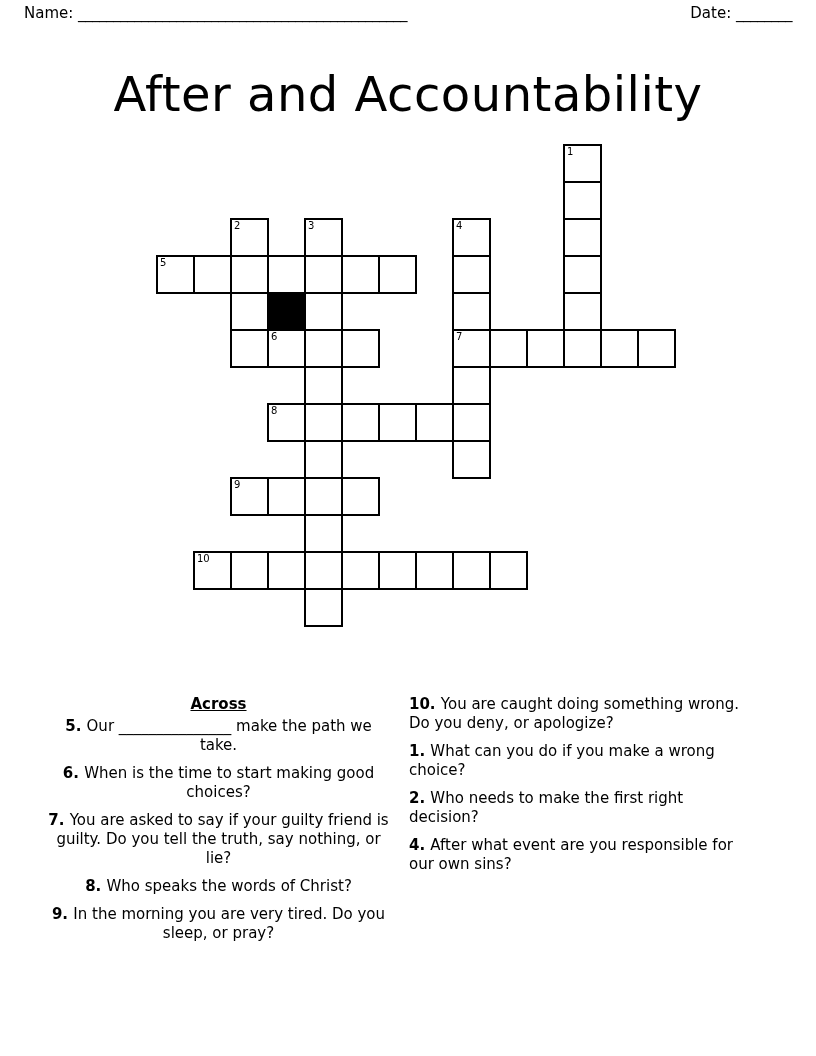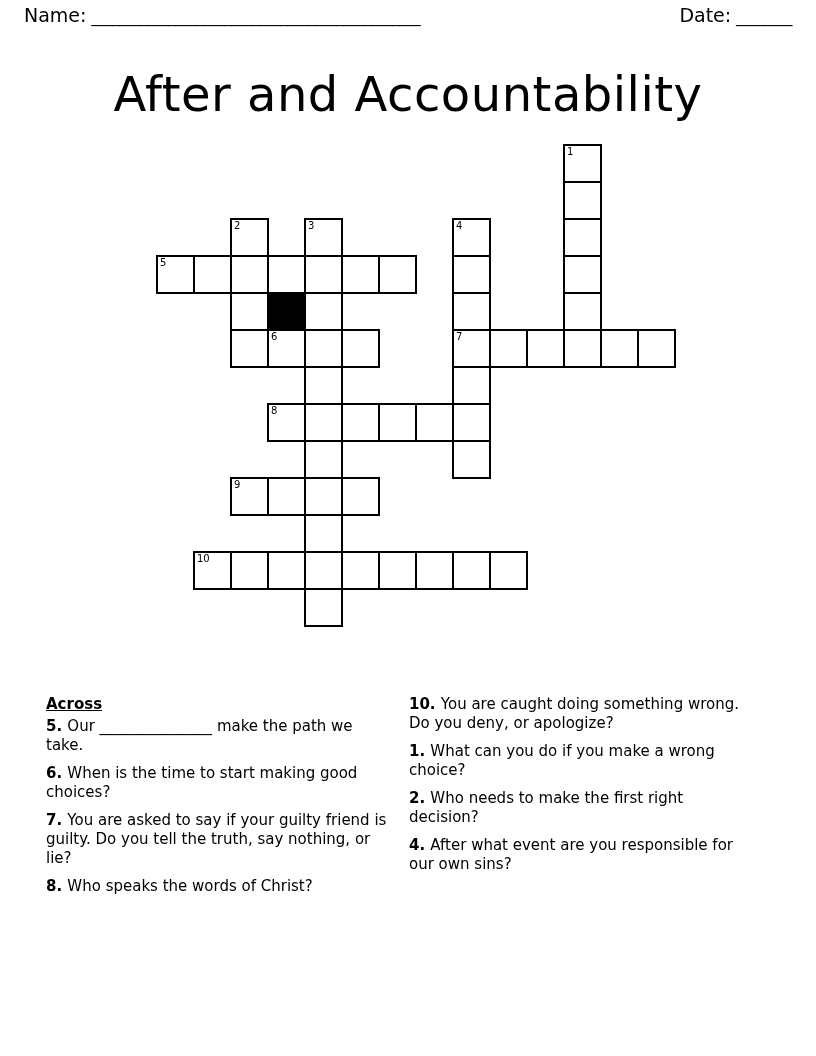--- a/index.html
+++ b/index.html
@@ -23,21 +23,21 @@
     left: 24px;
     right: 24px;
     display: flex;
     justify-content: space-between;
     align-items: baseline;
     font-size: 15px;
   }
   .header-field {
     white-space: nowrap;
   }
-  .header-label { font-size: 19px; }
+  .header-label { font-size: 15px; }
   .header-rule {
     letter-spacing: -0.5px;
   }
 
   
   .puzzle-title {
     position: absolute;
     top: 34px;
     left: 0;
     width: 816px;
@@ -84,21 +84,21 @@
     width: 816px;
     height: 300px;
   }
   .clue-col {
     position: absolute;
     top: 0;
     width: 345px;
     font-size: 15px;
     line-height: 19px;
   }
-  .clue-col.left { left: 46px; }
+  .clue-col.left { left: 46px; text-align: center; }
   .clue-col.right { left: 409px; }
 
   .clue-heading {
     font-weight: bold;
     text-decoration: underline;
     font-size: 15px;
     margin-bottom: 3px;
     display: block;
   }
   .clue {
@@ -204,20 +204,21 @@
   </div>
 
 <div id="clues">
   <div class="clue-col left">
     <span class="clue-heading">Across</span>
     <div id="across-list-left">
         <span class="clue"><span class="cnum">5. </span><span>Our _______________ make the path we take.</span></span>
         <span class="clue"><span class="cnum">6. </span><span>When is the time to start making good choices?</span></span>
         <span class="clue"><span class="cnum">7. </span><span>You are asked to say if your guilty friend is guilty. Do you tell the truth, say nothing, or lie?</span></span>
         <span class="clue"><span class="cnum">8. </span><span>Who speaks the words of Christ?</span></span>
+        <span class="clue"><span class="cnum">9. </span><span>In the morning you are very tired. Do you sleep, or pray?</span></span>
       </div>
   </div>
   <div class="clue-col right">
     <div id="across-list-right">
         <span class="clue"><span class="cnum">10. </span><span>You are caught doing something wrong. Do you deny, or apologize?</span></span>
       </div>
     <div id="down-list">
         <span class="clue"><span class="cnum">1. </span><span>What can you do if you make a wrong choice?</span></span>
         <span class="clue"><span class="cnum">2. </span><span>Who needs to make the first right decision?</span></span>
         <span class="clue"><span class="cnum">4. </span><span>After what event are you responsible for our own sins?</span></span>

